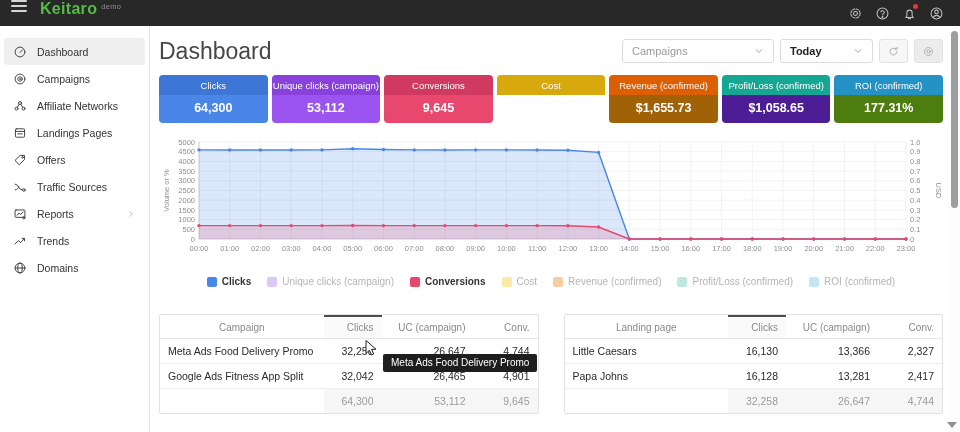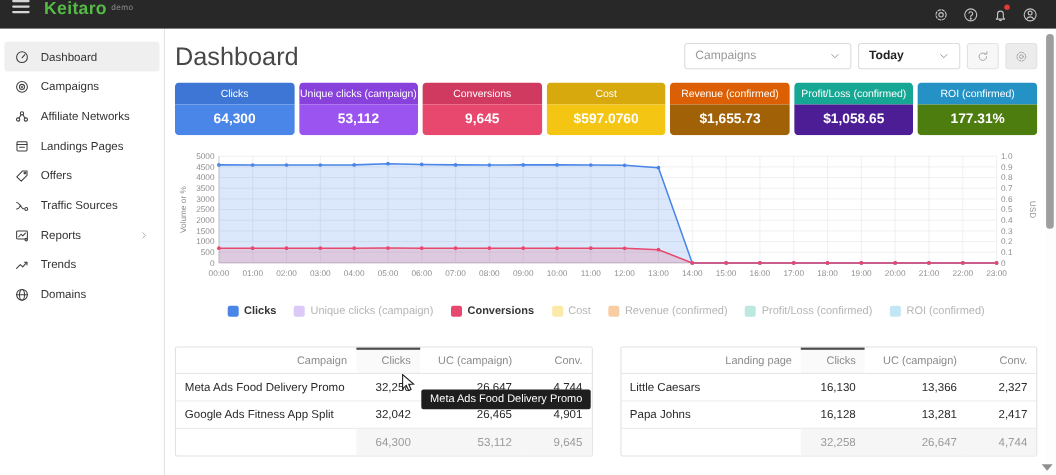--- a/index.html
+++ b/index.html
@@ -60,21 +60,21 @@
   .lg-swatch { width:10px; height:10px; border-radius:2px; }
   .lg-label.on { color:#353535; font-weight:bold; }
   .lg-label.off { color:#b5b5b5; }
 
   
   .tables { display:flex; gap:25px; margin-top:27px; }
   .tbl { flex:1; border:1px solid #e2e2e2; border-radius:2px; }
   table { width:100%; border-collapse:collapse; font-size:10.5px; }
   th { font-weight:400; color:#8a8a8a; font-size:10px; padding:5px 8px; text-align:right;
     border-bottom:1px solid #e6e6e6; cursor:pointer; }
-  th.first { text-align:right; }
+  th.first { text-align:center; }
   th.sorted { border-top:2px solid #4d4d4d; background:#fafafa; }
   td { padding:6px 8px; text-align:right; color:#2a2a2a; border-bottom:1px solid #ededed; }
   td.first { text-align:left; }
   tfoot td { color:#9b9b9b; border-bottom:none; }
   tfoot td:not(.first) { background:#f6f6f6; }
 
   
   .tooltip { position:absolute; left:383px; top:354px; background:#1e1e1e; color:#fff; font-size:10px;
     padding:3px 8px 4px; border-radius:2px; z-index:40; white-space:nowrap; }
   .cursor { position:absolute; left:365px; top:340px; z-index:41; pointer-events:none; }
@@ -272,21 +272,20 @@
       <div class="card">
         <div class="card-header" style="background:#8841da">Unique clicks (campaign)</div>
         <div class="card-value" style="background:#9b54f0">53,112</div>
       </div>
       <div class="card">
         <div class="card-header" style="background:#d13a60">Conversions</div>
         <div class="card-value" style="background:#e8486e">9,645</div>
       </div>
       <div class="card">
         <div class="card-header" style="background:#d8a90d">Cost</div>
-        <div class="card-value" style="background:#f4c513">$597.0760</div>
       </div>
       <div class="card">
         <div class="card-header" style="background:#dd5f03">Revenue (confirmed)</div>
         <div class="card-value" style="background:#a16207">$1,655.73</div>
       </div>
       <div class="card">
         <div class="card-header" style="background:#16a794">Profit/Loss (confirmed)</div>
         <div class="card-value" style="background:#4c1d95">$1,058.65</div>
       </div>
       <div class="card">

